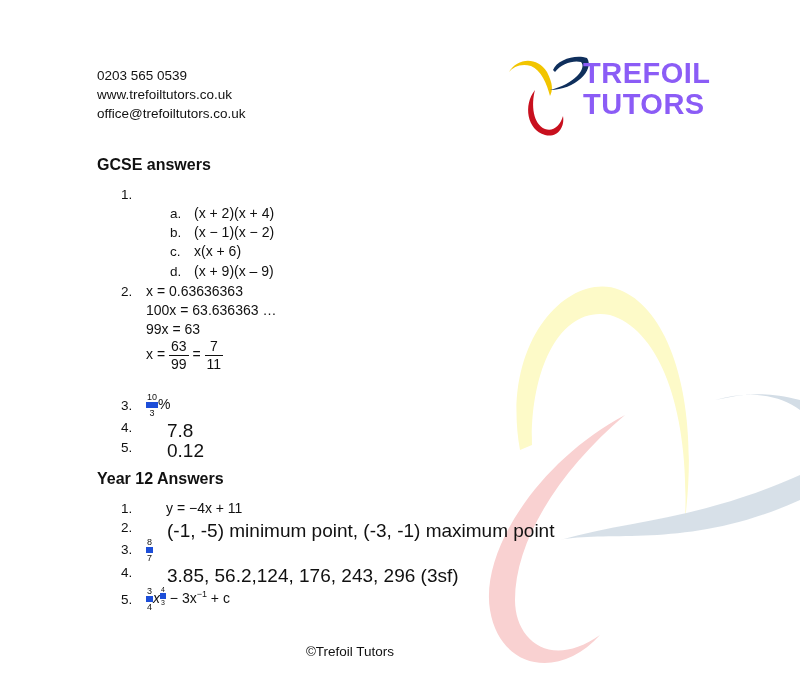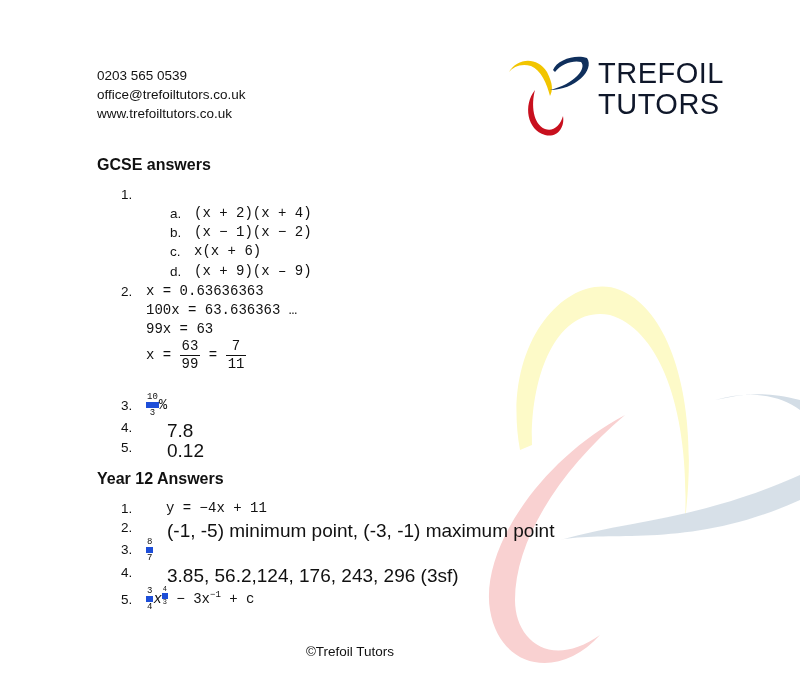--- a/index.html
+++ b/index.html
@@ -6,26 +6,26 @@
   body {
     width:800px; height:694px; position:relative; overflow:hidden;
     background:#ffffff; color:#111111;
     font-family:"Liberation Sans", "DejaVu Sans", sans-serif;
   }
   .watermark { position:absolute; left:460px; top:250px; width:340px; height:444px; }
   .contact { position:absolute; left:97px; top:66px; font-size:13.5px; line-height:19px; }
   .contact div { white-space:nowrap; }
   .logo { position:absolute; left:505px; top:50px; width:230px; height:90px; }
   .logo-text {
-    position:absolute; left:93px; top:8px; font-weight:normal; font-size:29px;
-    line-height:31px; letter-spacing:0.5px; color:#0f172a;
+    position:absolute; left:78px; top:8px; font-weight:bold; font-size:29px;
+    line-height:31px; letter-spacing:0.5px; color:#8b5cf6;
   }
   .section-title { position:absolute; font-weight:bold; font-size:16px; }
   .num { position:absolute; font-size:13.5px; }
-  .math { position:absolute; font-family:Liberation Mono, monospace; font-size:14px; white-space:nowrap; }
+  .math { position:absolute; font-family:Liberation Sans, sans-serif; font-size:14px; white-space:nowrap; }
   .math i { font-style:italic; }
   .text { position:absolute; font-size:19px; white-space:nowrap;margin-left:21px; }
   .frac { display:inline-block; vertical-align:middle; text-align:center; }
   .frac .n { display:block; border-bottom:1px solid #111; padding:0 2px; line-height:17px; }
   .frac .d { display:block; line-height:17px; padding:0 2px; }
   .sfrac { display:inline-block; vertical-align:middle; text-align:center; font-size:9px; line-height:10px; }
   .sfrac .n { display:block; border-bottom:6px solid #1d4ed8; padding:0 1px; }
   .sfrac .d { display:block; padding:0 1px; }
   .footer { position:absolute; left:0; width:700px; top:644px; text-align:center; font-size:13.5px; }
 </style>
@@ -34,22 +34,22 @@
 
 <svg class="watermark" viewBox="0 0 340 444">
   <path d="M60 200 C40 90 110 20 160 40 C210 60 240 150 225 270 C230 160 200 80 150 65 C100 55 70 120 72 195 Z" fill="#fdfac8"></path>
   <path d="M100 290 C150 280 230 300 340 250 L340 225 C240 270 170 270 100 290 Z" fill="#d3dde6" opacity="0.9"></path>
   <path d="M255 150 C290 140 320 145 340 160 L340 150 C300 140 280 145 255 150 Z" fill="#d3dde6"></path>
   <path d="M165 165 C80 210 20 300 30 360 C40 420 100 430 140 385 C90 420 55 390 55 350 C55 290 100 220 165 165 Z" fill="#f9d1d1"></path>
 </svg>
 
 <div class="contact">
   <div>0203 565 0539</div>
+  <div>www.trefoiltutors.co.uk</div>
   <div>office@trefoiltutors.co.uk</div>
-  <div>www.trefoiltutors.co.uk</div>
 </div>
 
 <div class="logo">
   <svg width="90" height="90" viewBox="0 0 90 90" style="position:absolute;left:0;top:0;">
     <path d="M4 22 C12 8 32 6 42 22 C48 34 48 40 45 46 C42 34 36 20 26 16 C16 13 8 17 4 22 Z" fill="#f2c500"></path>
     <path d="M82 8 C70 4 52 10 48 20 L50 22 C56 14 68 10 76 12 C82 18 70 34 45 40 C70 40 90 20 82 8 Z" fill="#0f2f5c"></path>
     <path d="M30 40 C18 55 22 80 40 85 C52 88 60 78 58 66 C55 76 48 82 40 79 C28 74 26 55 30 40 Z" fill="#c8101e"></path>
   </svg>
   <div class="logo-text">
     <div>TREFOIL</div>

